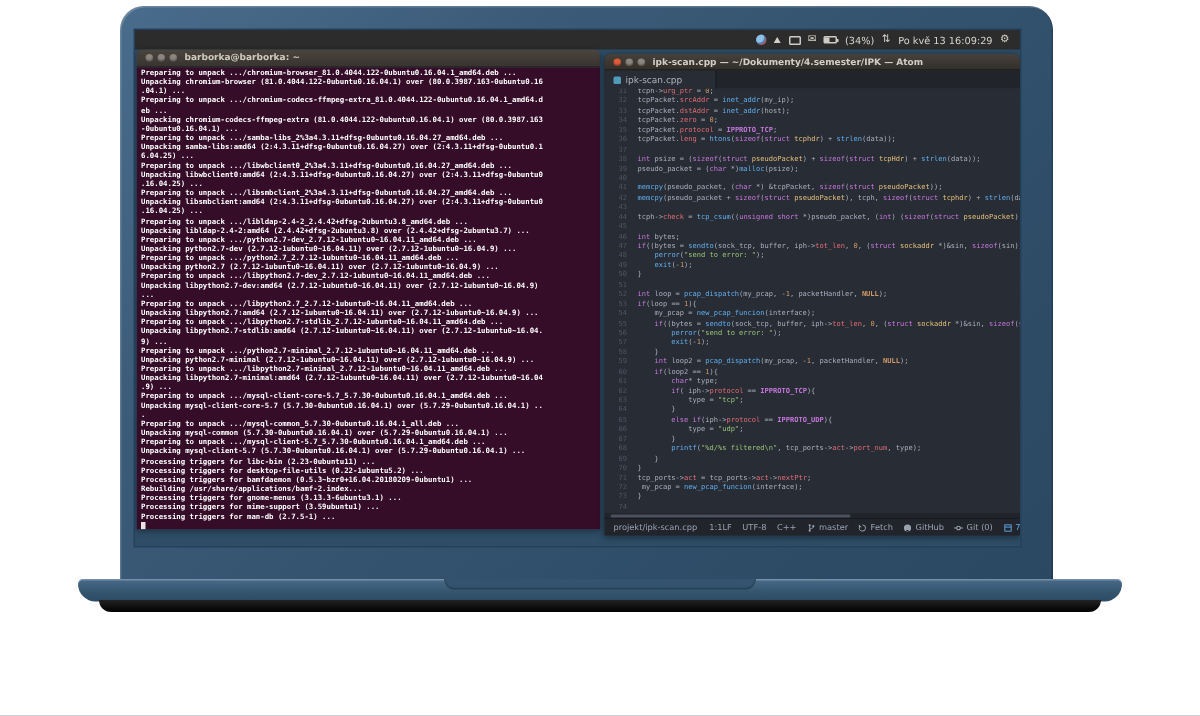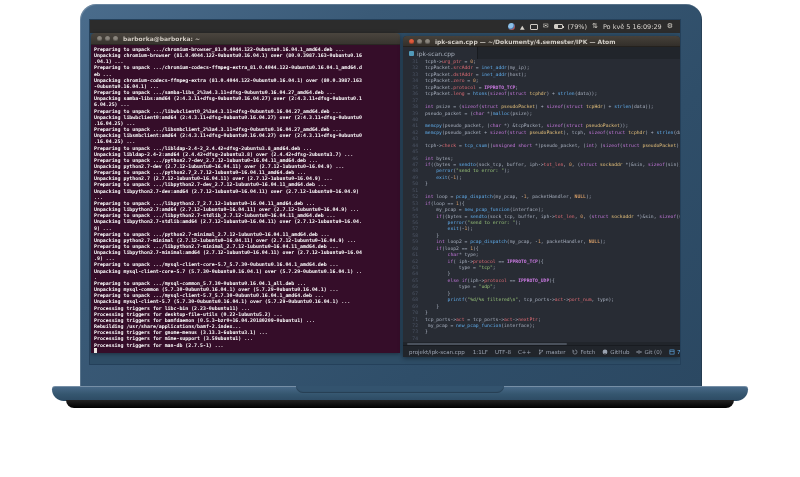--- a/index.html
+++ b/index.html
@@ -88,23 +88,23 @@
   <div class="screen">
 
     <div class="topbar">
       <span class="app-dot"></span>
       <span class="tray-glyph wifi">▲</span>
       <span class="kbd-box"></span>
       <span class="tray-glyph">✉</span>
       <span class="battery">
           <span class="bfill"></span>
         </span>
-      <span>(79%)</span>
+      <span>(34%)</span>
       <span class="tray-glyph">⇅</span>
-      <span>Po kvě 5 16:09:29</span>
+      <span>Po kvě 13 16:09:29</span>
       <span class="tray-glyph">⚙</span>
     </div>
 
     <div class="terminal">
       <div class="t-titlebar">
         <span class="btn-row">
           <span class="wbtn"></span>
           <span class="wbtn"></span>
           <span class="wbtn"></span>
         </span>

